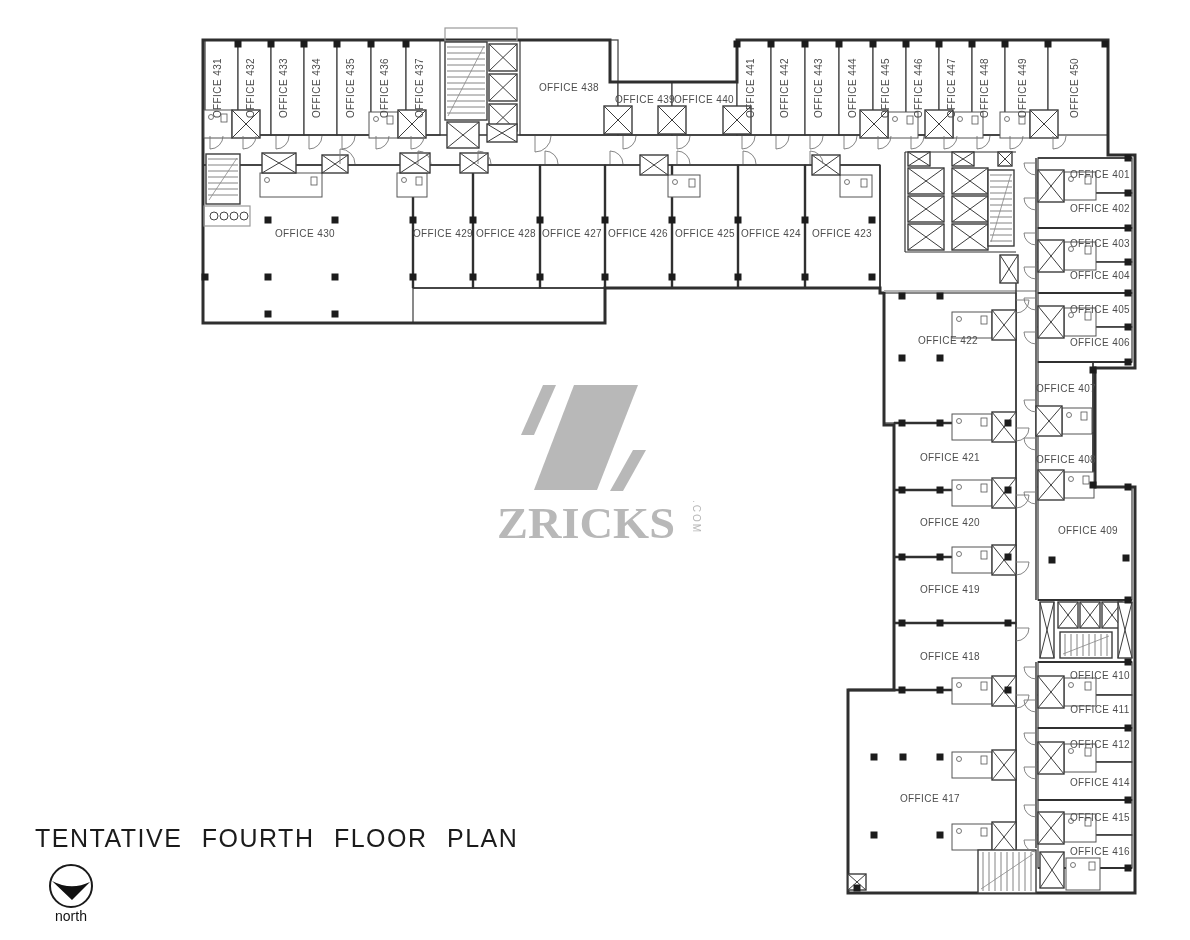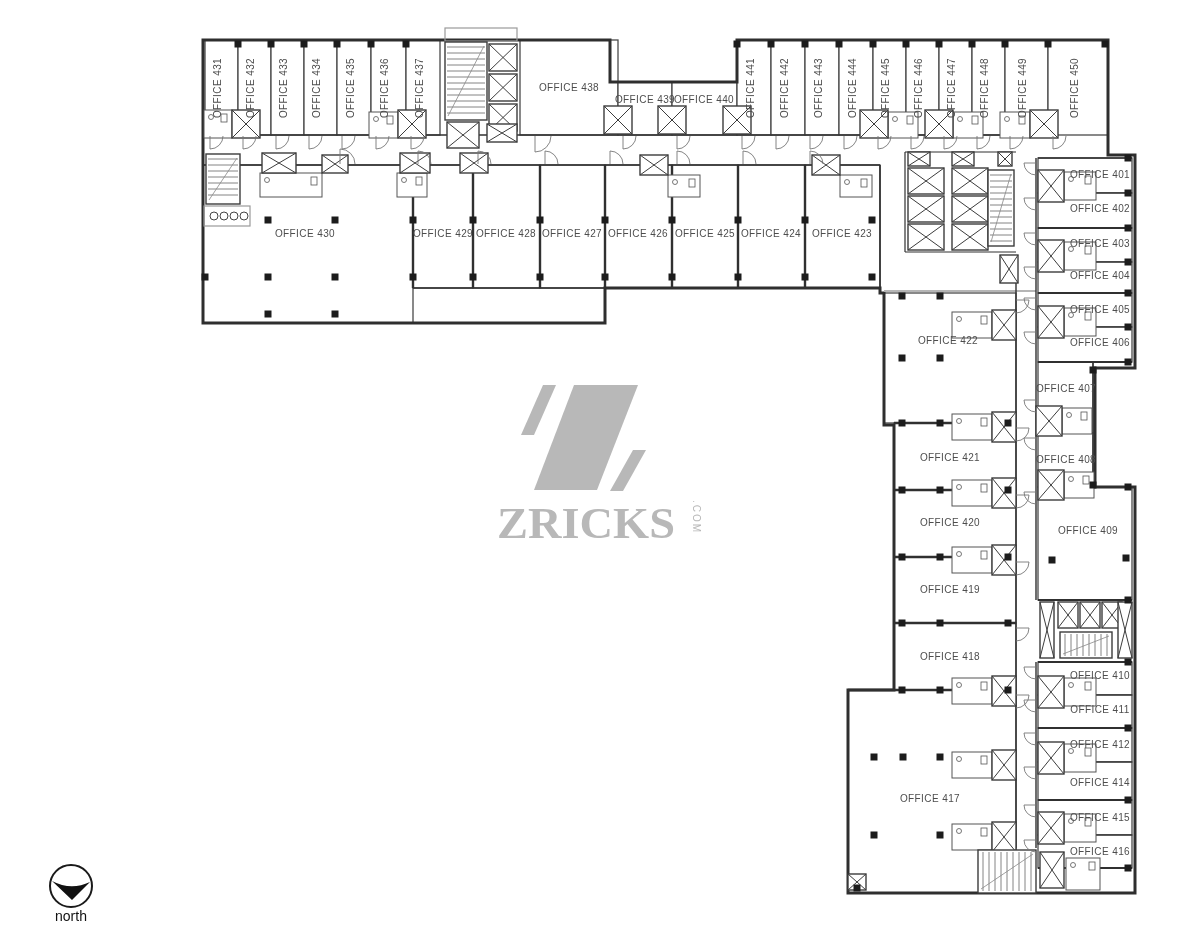--- a/index.html
+++ b/index.html
@@ -583,20 +583,21 @@
     </svg>
 
   <svg class="watermark" width="215" height="178" viewBox="0 0 215 178">
     <polygon points="26,57 48,7 61,7 39,57" fill="#b2b2b2"></polygon>
     <polygon points="79,7 143,7 102,112 39,112" fill="#b2b2b2"></polygon>
     <polygon points="115,113 138,72 151,72 128,113" fill="#b2b2b2"></polygon>
     <text x="2" y="160" font-family="Liberation Serif, serif" font-size="44" font-weight="bold" fill="#b2b2b2" textLength="178" lengthAdjust="spacingAndGlyphs">ZRICKS</text>
     <text x="198" y="122" font-family="Liberation Sans, sans-serif" font-size="10" letter-spacing="2" fill="#b2b2b2" transform="rotate(90 198 122)">.COM</text>
   </svg>
 
+  <div class="plan-title">TENTATIVE FOURTH FLOOR PLAN</div>
 
   <svg class="north" width="56" height="66" viewBox="0 0 56 66">
     <circle cx="27" cy="26" r="21" fill="#ffffff" stroke="#1a1a1a" stroke-width="2"></circle>
     <path d="M 8 21 Q 27 31 46 22 L 28 40 Z" fill="#111111"></path>
     <text x="27" y="61" text-anchor="middle" font-size="14" fill="#111111" font-family="Liberation Sans, sans-serif">north</text>
   </svg>
 
 </div>
 
 </body></html>

